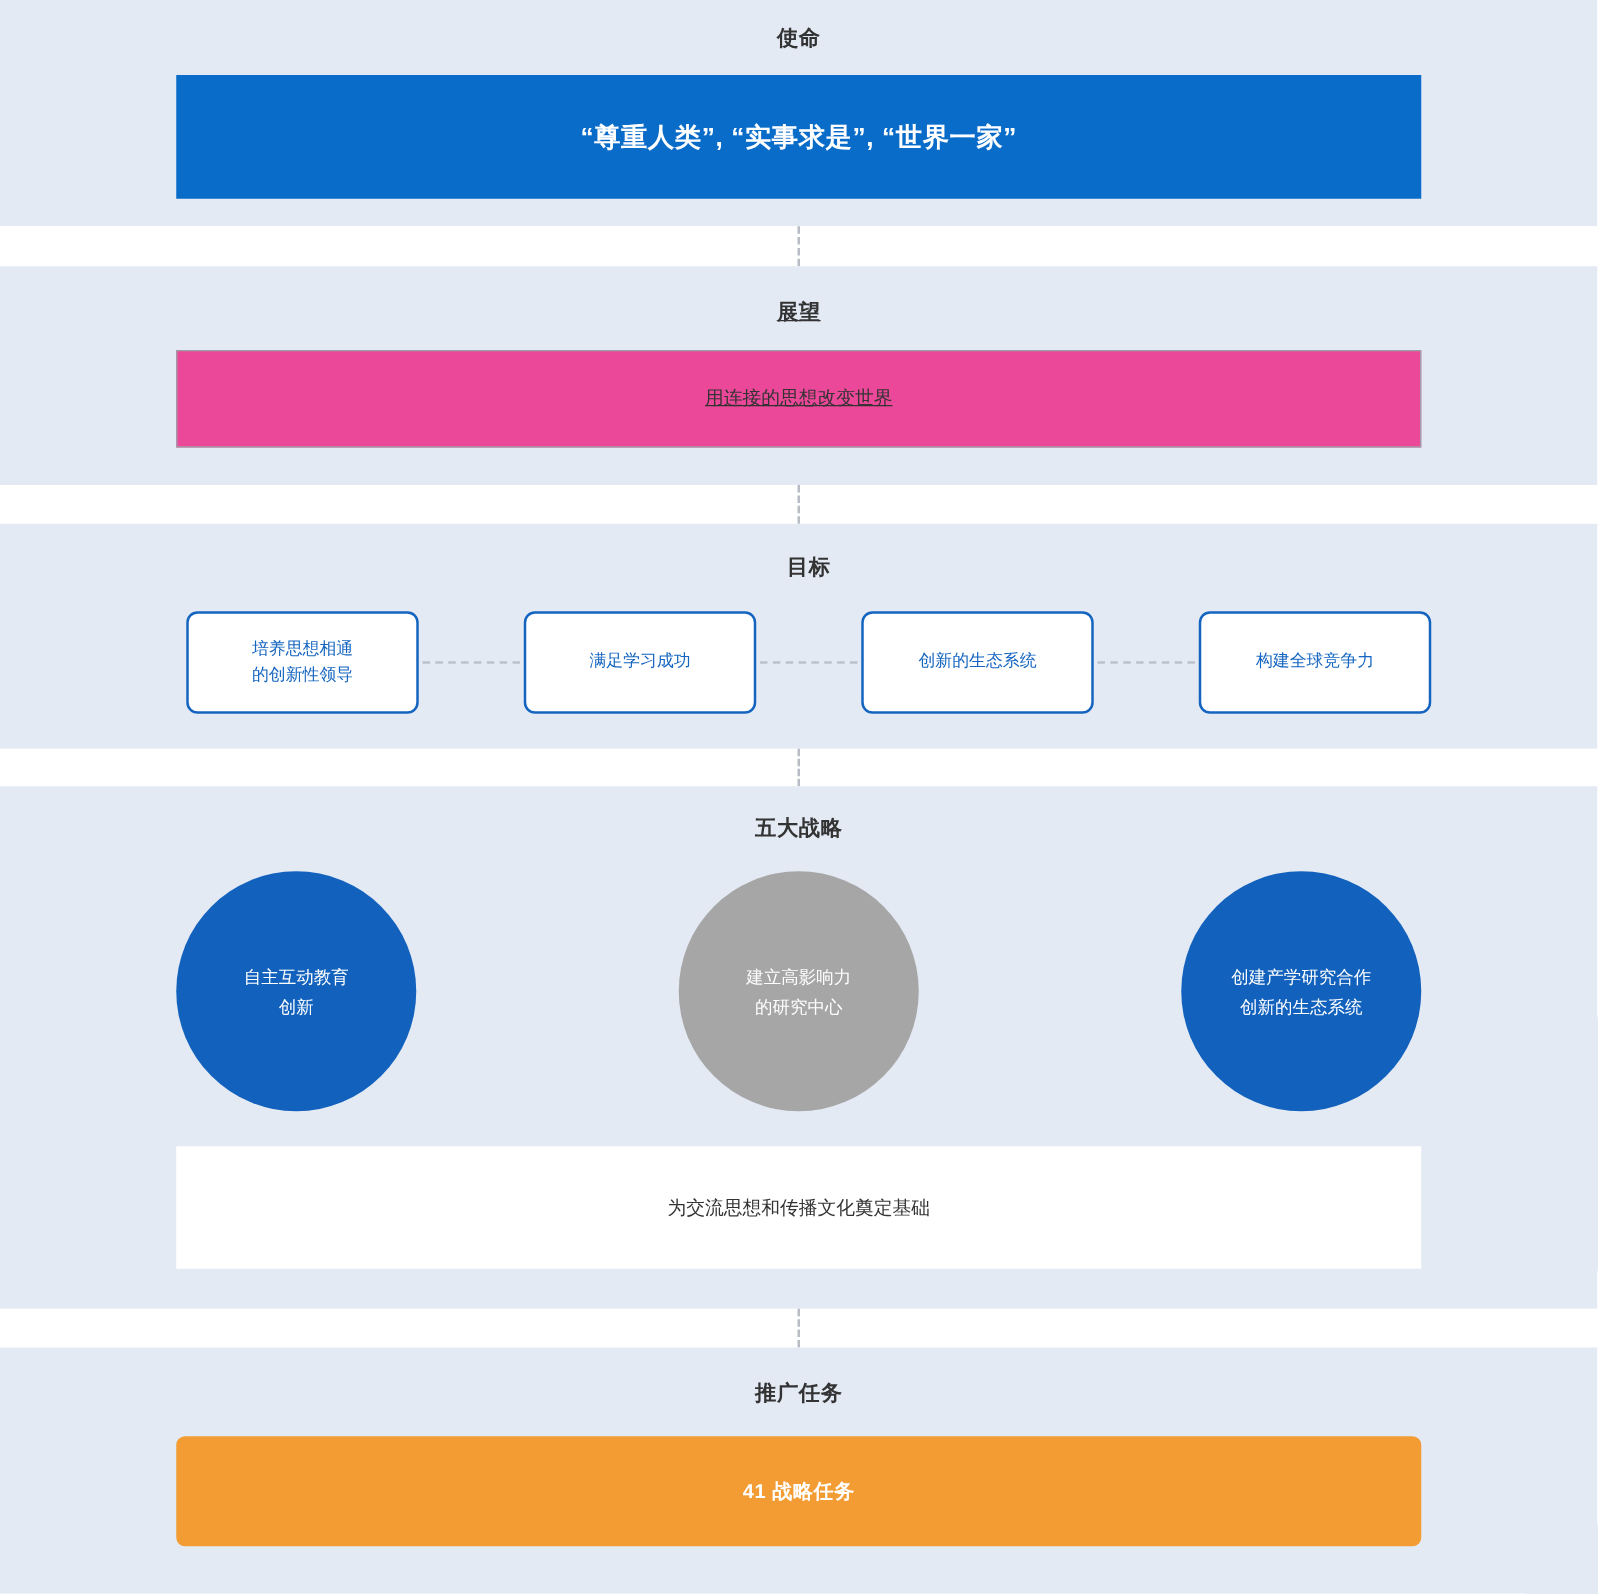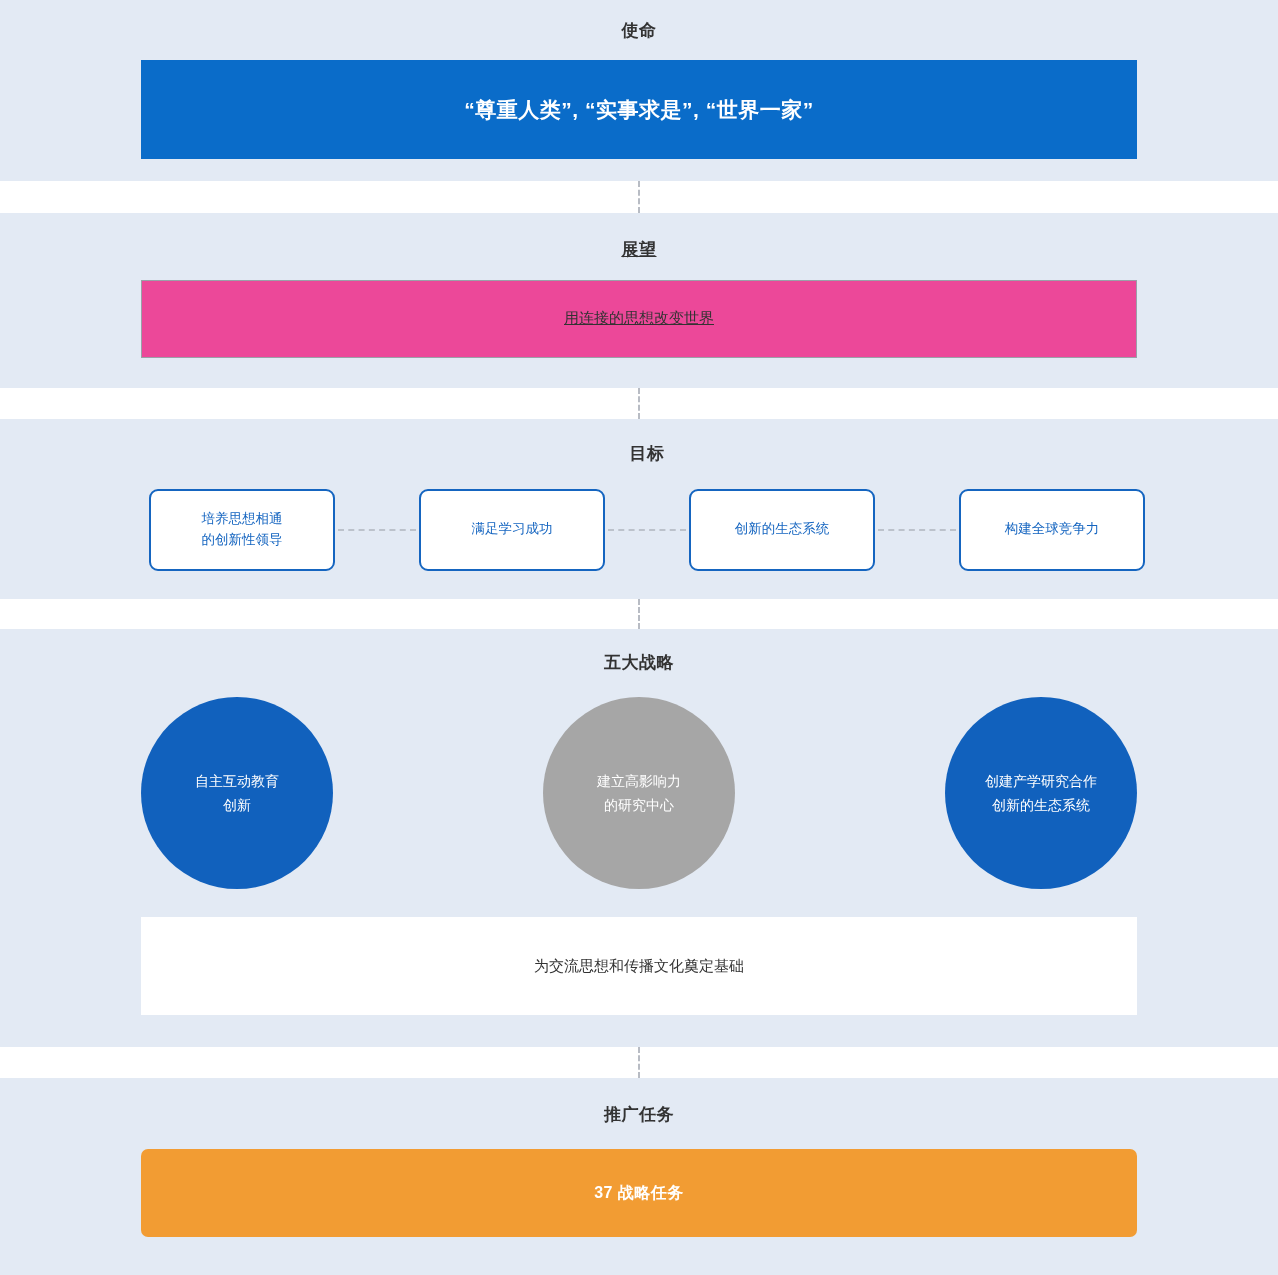--- a/index.html
+++ b/index.html
@@ -267,17 +267,17 @@
     </div>
   </div>
 
   <div class="connector" style="height:35px">
     <div class="dash-line"></div>
   </div>
 
   <div class="section" id="tasks-section">
     <div class="section-title">推广任务</div>
     <div class="inner">
-      <div class="task-bar">37 战略任务</div>
+      <div class="task-bar">41 战略任务</div>
     </div>
   </div>
 
 </div>
 
 </body></html>

